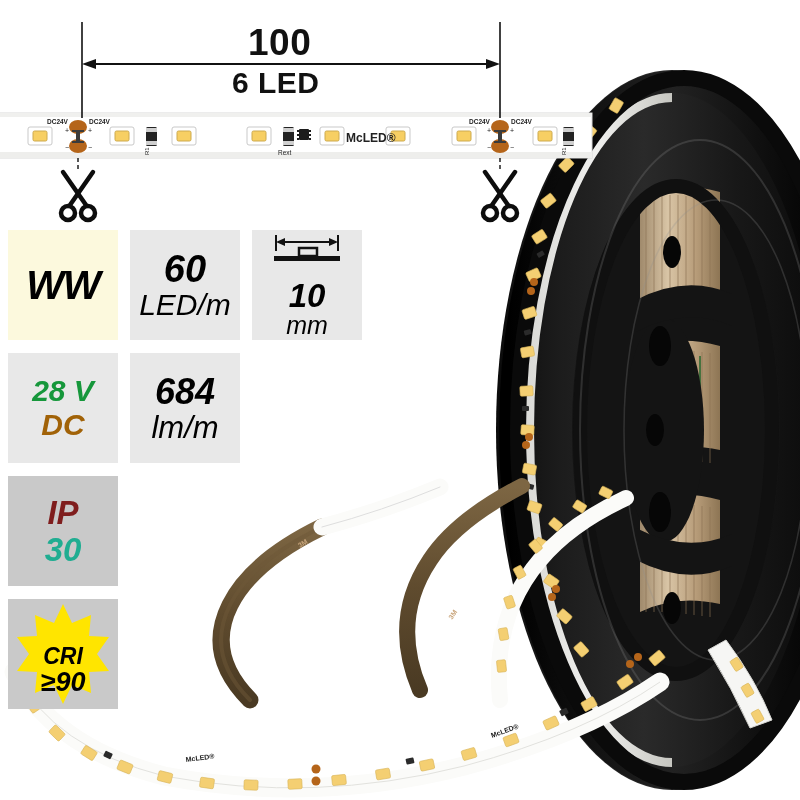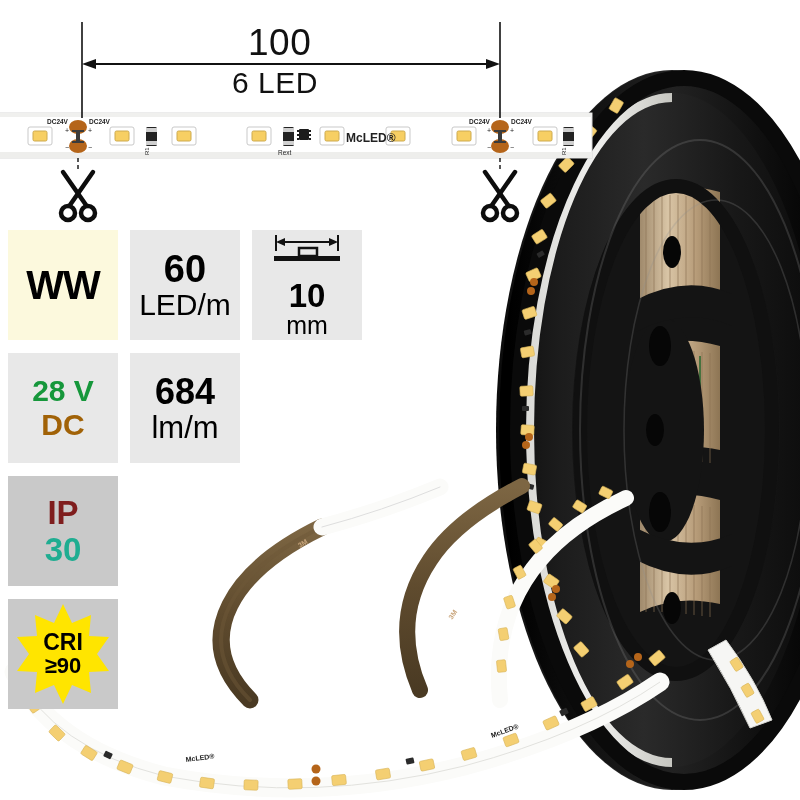--- a/index.html
+++ b/index.html
@@ -19,21 +19,21 @@
     position: absolute;
     left: 0; top: 0;
     width: 800px;
     height: 800px;
   }
 
   
   .dim-layer { position: absolute; left: 0; top: 0; width: 800px; height: 180px; }
   .dim-label {
     position: absolute;
-    font-weight: 400;
+    font-weight: 700;
     color: #111111;
     white-space: nowrap;
     letter-spacing: 0.5px;
     text-align: center;
   }
   .dim-top { font-size: 37px; left: 248px; top: 22px; }
   .dim-bottom { font-size: 30px; left: 232px; top: 66px; }
 
   
   .badge-grid {
@@ -47,21 +47,21 @@
     width: 110px;
     height: 110px;
     box-sizing: border-box;
     display: flex;
     flex-direction: column;
     align-items: center;
     justify-content: center;
     line-height: 1.0;
     position: relative;
   }
-  .badge-line { display: block; text-align: left; }
+  .badge-line { display: block; text-align: left; font-style: italic; }
 
   .b-ww { background: #fcf9dd; }
   .b-ww .l1 { font-size: 40px; font-weight: 700; letter-spacing: -1px; }
 
   .b-grey { background: #e8e8e8; }
   .b-grey-dark { background: #c9c9c9; }
 
   .b-leds .l1 { font-size: 38px; font-weight: 700; margin-bottom: 2px; }
   .b-leds .l2 { font-size: 30px; font-weight: 400; }
 
@@ -75,27 +75,27 @@
   .b-lm .l1 { font-size: 36px; font-weight: 700; margin-bottom: 2px; }
   .b-lm .l2 { font-size: 31px; font-weight: 400; }
 
   .b-ip .l1 { font-size: 33px; font-weight: 700; color: #7f1d1d; margin-bottom: 4px; }
   .b-ip .l2 { font-size: 33px; font-weight: 700; color: #1fad91; }
 
   .b-cri { position: relative; }
   .cri-star { position: absolute; left: 3px; top: 3px; }
   .cri-text {
     position: absolute;
-    left: 0; top: 0;
+    left: 0; top: 16px;
     width: 110px; height: 110px;
     display: flex; flex-direction: column;
     align-items: center; justify-content: center;
   }
   .cri-text .l1 { font-size: 23px; font-weight: 700; margin-bottom: 1px; }
-  .cri-text .l2 { font-size: 22px; font-weight: 700; }
+  .cri-text .l2 { font-size: 27px; font-weight: 700; }
 
   
   .photo { position: absolute; left: 0; top: 0; width: 800px; height: 800px; }
 </style>
 </head>
 <body>
 
 <div id="stage">
 
   <svg class="photo" viewBox="0 0 800 800" width="800" height="800">

